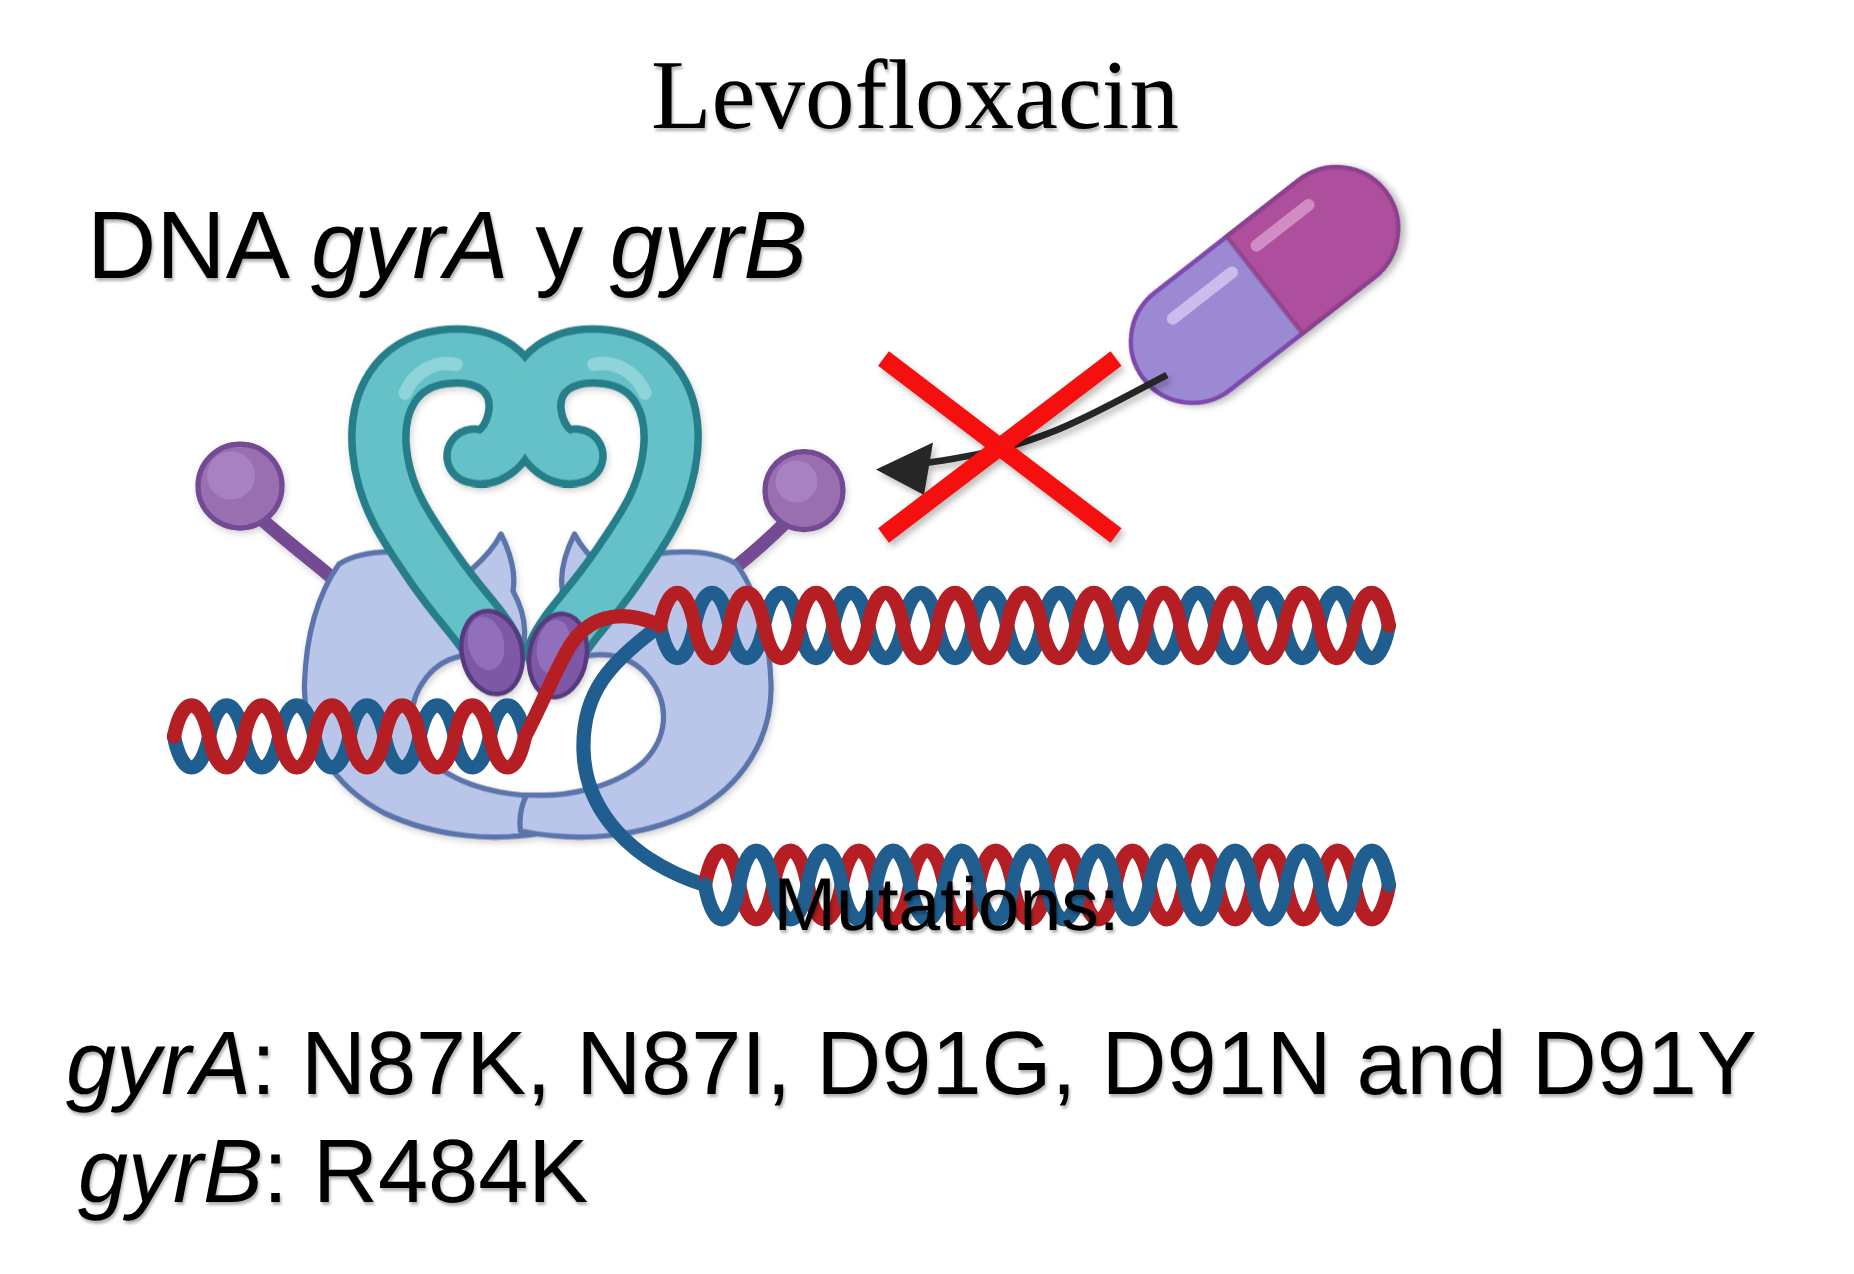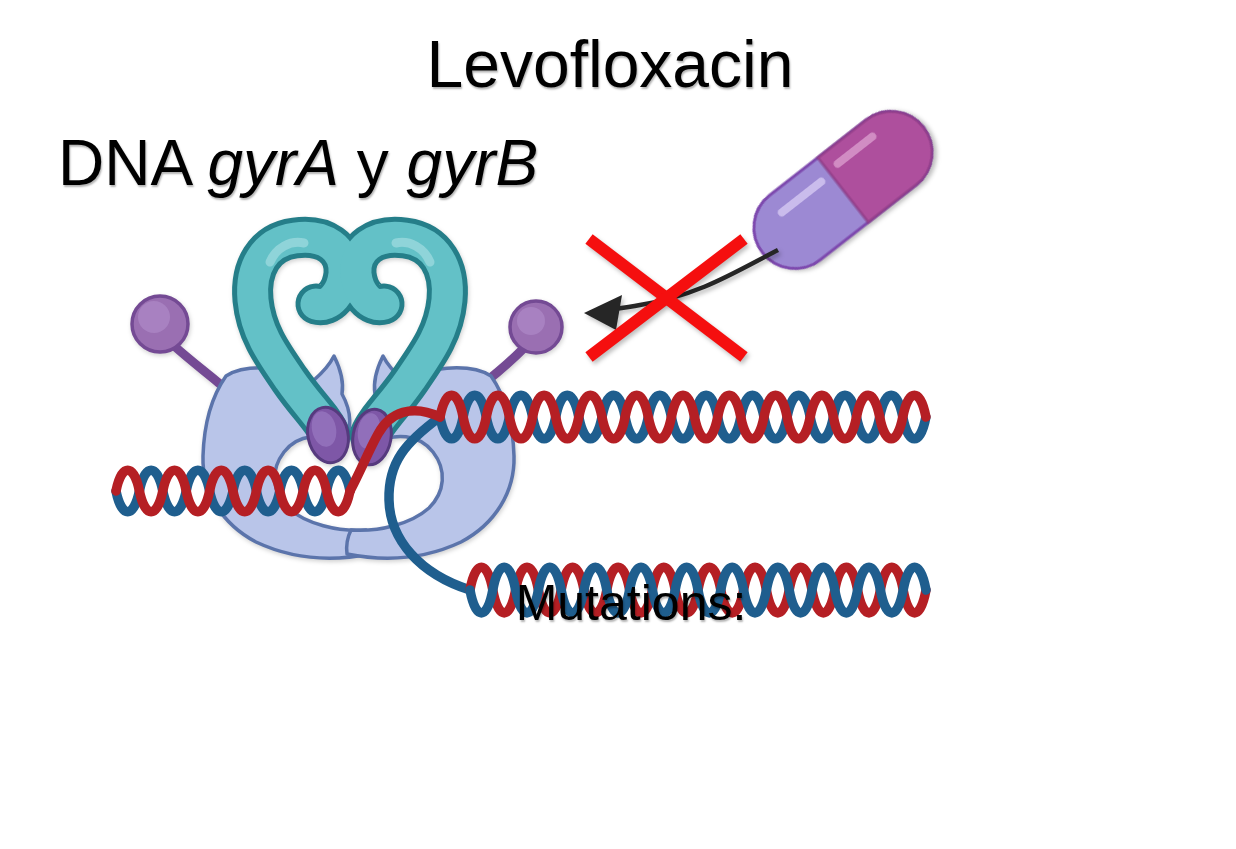--- a/index.html
+++ b/index.html
@@ -4,21 +4,21 @@
 <style>
   html,body{margin:0;padding:0;}
   body{
     width:1236px;height:849px;background:#ffffff;overflow:hidden;position:relative;
     font-family:"Liberation Sans", sans-serif;color:#000;
   }
   .stage{position:absolute;inset:0;}
   svg.fig{position:absolute;left:0;top:0;}
   .txt{position:absolute;white-space:nowrap;line-height:1.1;
        text-shadow:1px 2px 2px rgba(0,0,0,0.30);}
-  .title{top:28px;left:610px;transform:translateX(-50%);font-size:66px;}
+  .title{top:28px;left:610px;transform:translateX(-50%);font-size:66px;font-family:Liberation Serif, serif;}
   .enzyme{top:128px;left:58px;font-size:64px;}
   .mut-head{top:576px;left:631px;transform:translateX(-50%);font-size:50px;}
   .mut-a{top:676px;left:44px;font-size:60px;}
   .mut-b{top:748px;left:52px;font-size:60px;}
   .it{font-style:italic;}
   .shadow{filter:drop-shadow(2px 3px 2px rgba(0,0,0,0.25));}
   .softshadow{filter:drop-shadow(1px 2px 2px rgba(0,0,0,0.18));}
 </style>
 </head>
 <body>
@@ -122,14 +122,16 @@
       <path d="M 744 239 L 589 357" stroke="#f50f0f" stroke-width="12" fill="none"></path>
     </g>
   </svg>
 
   <div class="txt title">Levofloxacin</div>
 
   <div class="txt enzyme"><span>DNA </span><span class="it">gyrA</span><span> y </span><span class="it">gyrB</span></div>
 
   <div class="txt mut-head">Mutations:</div>
 
+  <div class="txt mut-a"><span class="it">gyrA</span><span>: N87K, N87I, D91G, D91N and D91Y</span></div>
 
+  <div class="txt mut-b"><span class="it">gyrB</span><span>: R484K</span></div>
 </div>
 
 </body></html>

